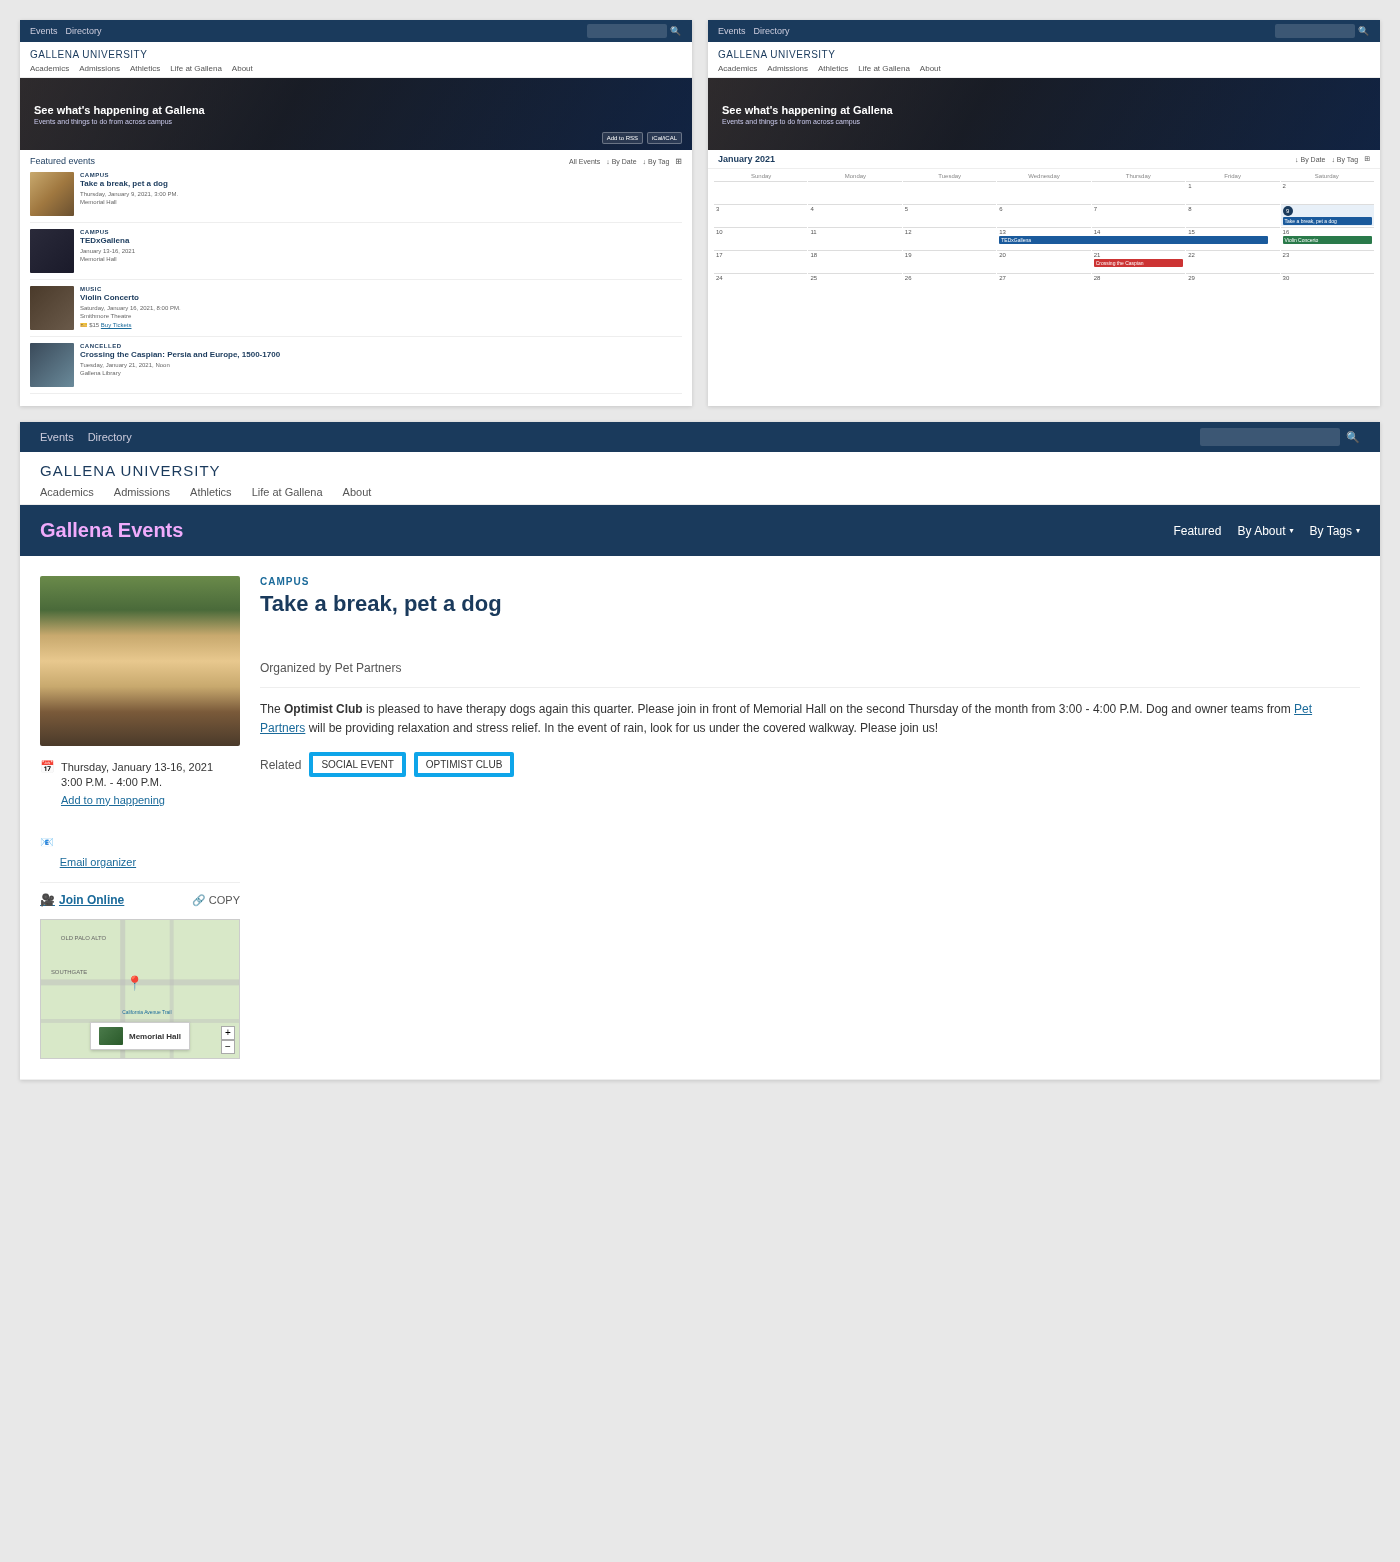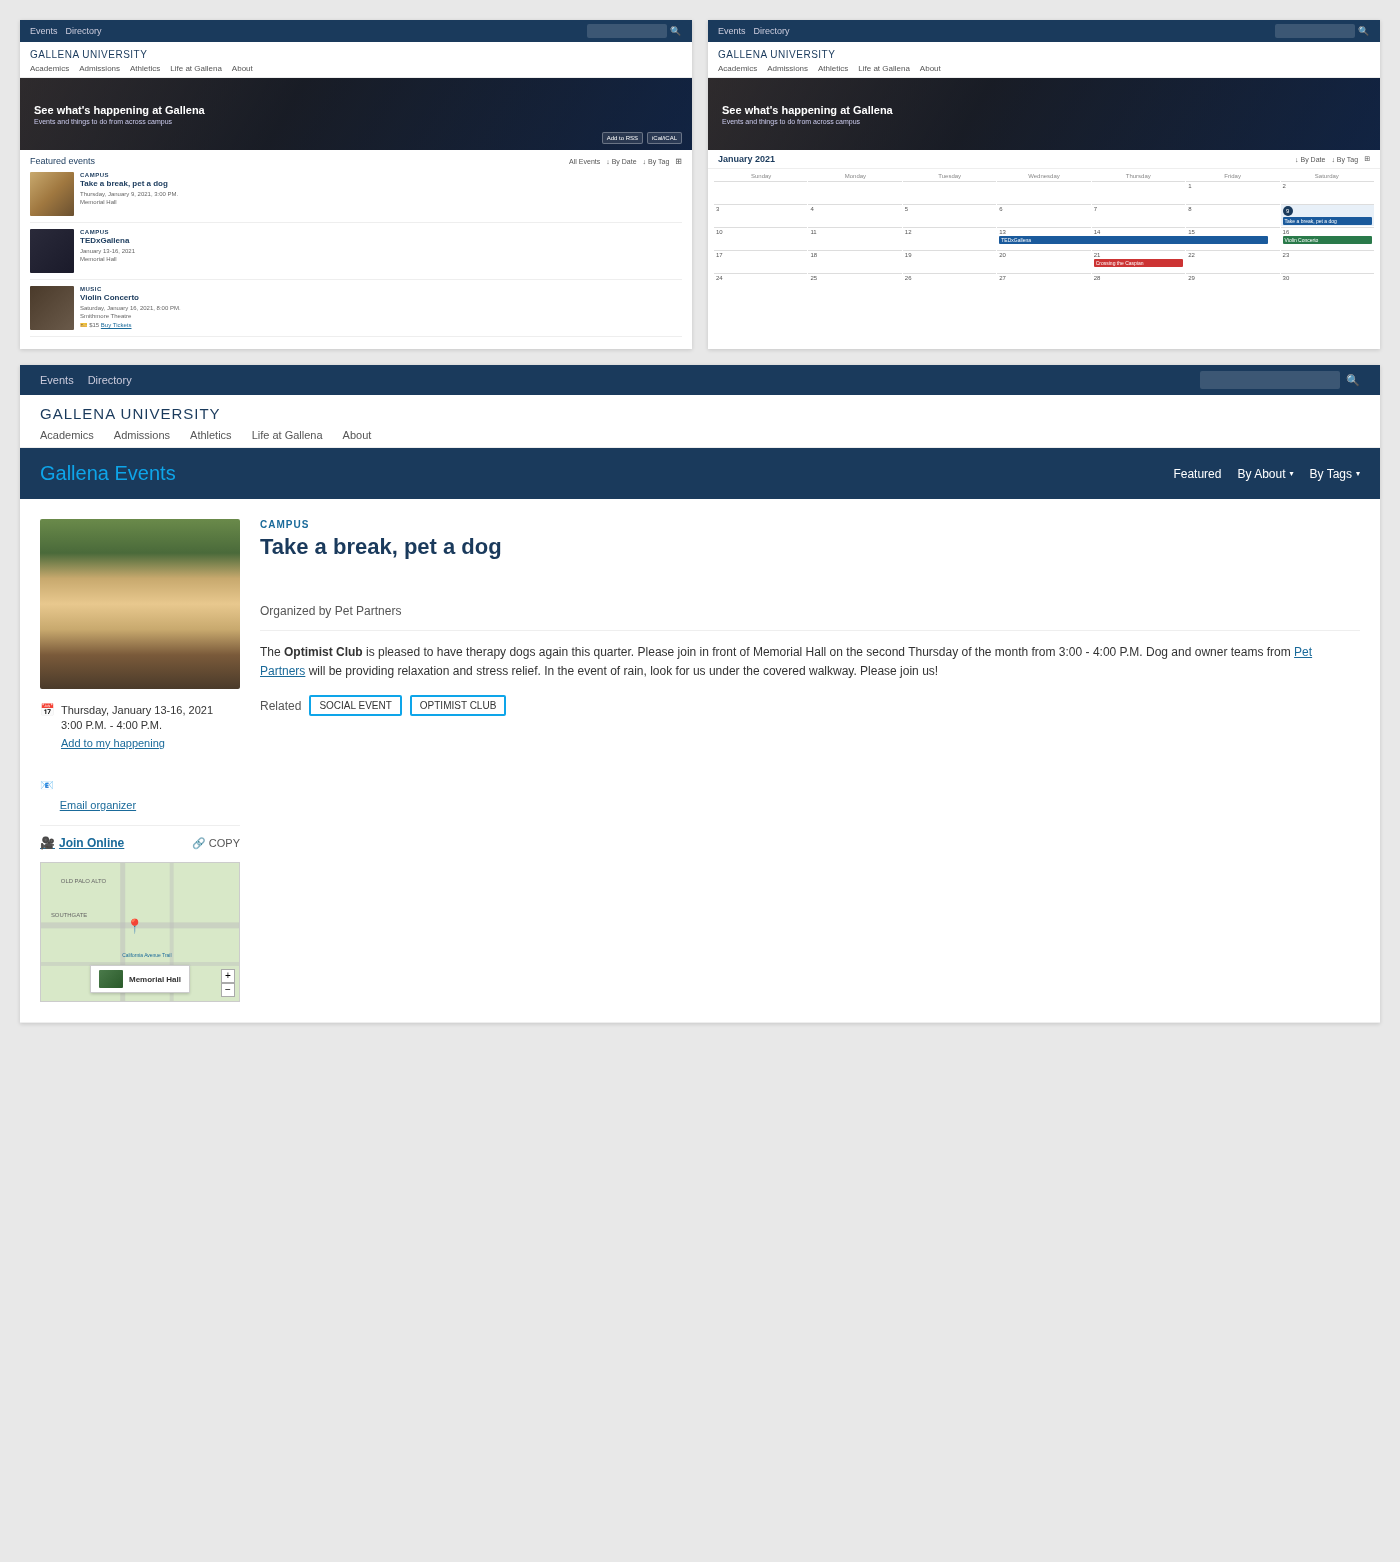--- a/index.html
+++ b/index.html
@@ -321,22 +321,22 @@
     
     .events-banner {
       background: #1a3a5c;
       display: flex;
       align-items: center;
       justify-content: space-between;
       padding: 14px 20px;
     }
     .events-banner-title {
       font-size: 20px;
-      font-weight: normal;
-      color: #0ea5e9;
+      font-weight: bold;
+      color: #f0abfc;
     }
     .events-banner-filters {
       display: flex;
       align-items: center;
       gap: 16px;
       font-size: 12px;
       color: #fff;
     }
     .banner-filter-btn {
       background: none;
@@ -541,21 +541,21 @@
     .event-description strong { font-weight: bold; }
     .event-description a { color: #1a6a9a; text-decoration: underline; }
     .related-section {
       display: flex;
       align-items: center;
       gap: 8px;
       font-size: 12px;
       color: #555;
     }
     .tag-btn {
-      border: 2px solid #0ea5e9;
+      border: 4px solid #0ea5e9;
       background: none;
       padding: 3px 8px;
       font-size: 10px;
       color: #333;
       cursor: pointer;
       border-radius: 2px;
     }
 
     .chevron { font-size: 8px; }
   </style>
@@ -636,20 +636,33 @@
           <div class="event-category">MUSIC</div>
           <div class="event-name">Violin Concerto</div>
           <div class="event-meta">
             <div>Saturday, January 16, 2021, 8:00 PM.</div>
             <div>Smithmore Theatre</div>
             <div>🎫 <span>$15</span> <a class="event-link">Buy Tickets</a></div>
           </div>
         </div>
       </div>
 
+      <div class="event-item">
+        <div class="event-thumb carpet"></div>
+        <div class="event-info">
+          <div class="event-category">
+            <span class="cancelled">CANCELLED</span>
+          </div>
+          <div class="event-name">Crossing the Caspian: Persia and Europe, 1500-1700</div>
+          <div class="event-meta">
+            <div>Tuesday, January 21, 2021, Noon</div>
+            <div>Gallena Library</div>
+          </div>
+        </div>
+      </div>
     </div>
   </div>
 
   <div class="panel">
     <div class="nav-bar">
       <div class="nav-bar-links">
         <span>Events</span>
         <span>Directory</span>
       </div>
       <div class="nav-bar-search">

